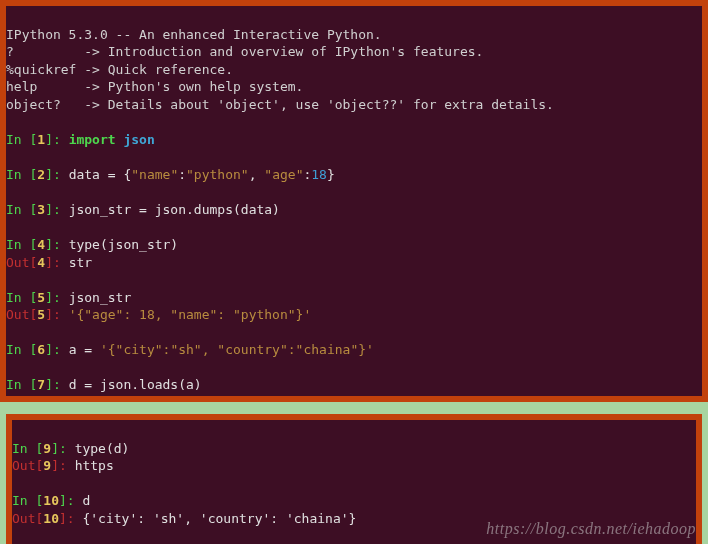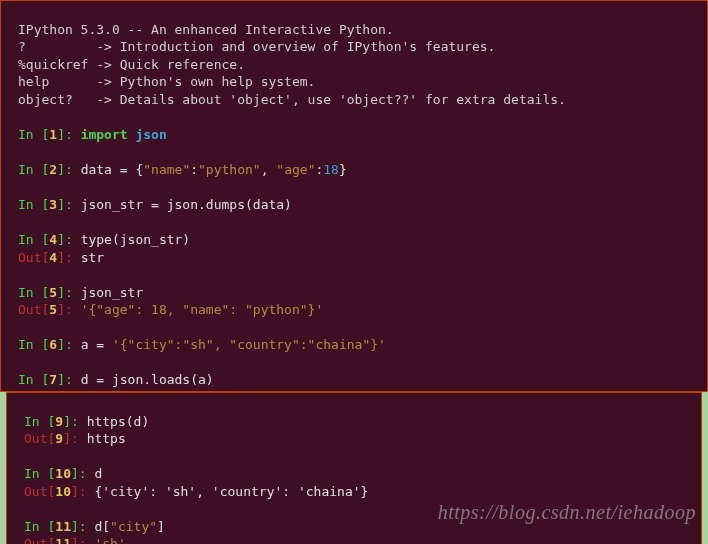--- a/index.html
+++ b/index.html
@@ -9,44 +9,44 @@
       background: #a8d4a0;
       font-family: 'DejaVu Sans Mono', 'Ubuntu Mono', Consolas, monospace;
       font-size: 13px;
       line-height: 1.35;
       padding: 0;
       position: relative;
     }
     .terminal {
       background: #3d0e24;
       color: #d0d0d0;
-      padding: 2px 17px;
+      padding: 2px 0;
       white-space: pre;
-      border: 1px solid #c2410c;
-      margin-bottom: 0;
+      border: 6px solid #c2410c;
+      margin-bottom: 12px;
     }
     .terminal.second {
       margin-left: 6px;
       margin-right: 6px;
     }
     .header-line { color: #d0d0d0; }
     .prompt-in { color: #4dd64d; }
     .prompt-num { color: #e6c75c; font-weight: bold; }
     .prompt-out { color: #c43030; }
     .code-white { color: #e0e0e0; }
     .kw { color: #4dd64d; font-weight: bold; }
     .mod { color: #3fa6d6; font-weight: bold; }
     .str { color: #b88c3f; }
     .num { color: #3f9fd6; }
     .watermark {
       position: absolute;
       right: 12px;
-      bottom: 18px;
+      bottom: 4px;
       font-family: serif;
-      font-size: 20px;
+      font-size: 16px;
       font-style: italic;
       color: rgba(200, 200, 200, 0.55);
       letter-spacing: 0.5px;
       pointer-events: none;
     }
   </style>
 </head>
 <body>
 
 <div class="terminal">
@@ -67,21 +67,21 @@
 
 <span class="prompt-in">In [</span><span class="prompt-num">5</span><span class="prompt-in">]</span><span class="prompt-in">: </span><span class="code-white">json_str</span>
 <span class="prompt-out">Out[</span><span class="prompt-num">5</span><span class="prompt-out">]</span><span class="prompt-out">: </span><span class="str">'{"age": 18, "name": "python"}'</span>
 
 <span class="prompt-in">In [</span><span class="prompt-num">6</span><span class="prompt-in">]</span><span class="prompt-in">: </span><span class="code-white">a = </span><span class="str">'{"city":"sh", "country":"chaina"}'</span>
 
 <span class="prompt-in">In [</span><span class="prompt-num">7</span><span class="prompt-in">]</span><span class="prompt-in">: </span><span class="code-white">d = json.loads(a)</span>
 </div>
 
 <div class="terminal second">
-<span class="prompt-in">In [</span><span class="prompt-num">9</span><span class="prompt-in">]</span><span class="prompt-in">: </span><span class="code-white">https(d)</span>
+<span class="prompt-in">In [</span><span class="prompt-num">9</span><span class="prompt-in">]</span><span class="prompt-in">: </span><span class="code-white">type(d)</span>
 <span class="prompt-out">Out[</span><span class="prompt-num">9</span><span class="prompt-out">]</span><span class="prompt-out">: </span><span class="code-white">https</span>
 
 <span class="prompt-in">In [</span><span class="prompt-num">10</span><span class="prompt-in">]</span><span class="prompt-in">: </span><span class="code-white">d</span>
 <span class="prompt-out">Out[</span><span class="prompt-num">10</span><span class="prompt-out">]</span><span class="prompt-out">: </span><span class="code-white">{'city': 'sh', 'country': 'chaina'}</span>
 
 <span class="prompt-in">In [</span><span class="prompt-num">11</span><span class="prompt-in">]</span><span class="prompt-in">: </span><span class="code-white">d[</span><span class="str">"city"</span><span class="code-white">]</span>
 <span class="prompt-out">Out[</span><span class="prompt-num">11</span><span class="prompt-out">]</span><span class="prompt-out">: </span><span class="str">'sh'</span>
 </div>
 
 <div class="watermark">https://blog.csdn.net/iehadoop</div>

